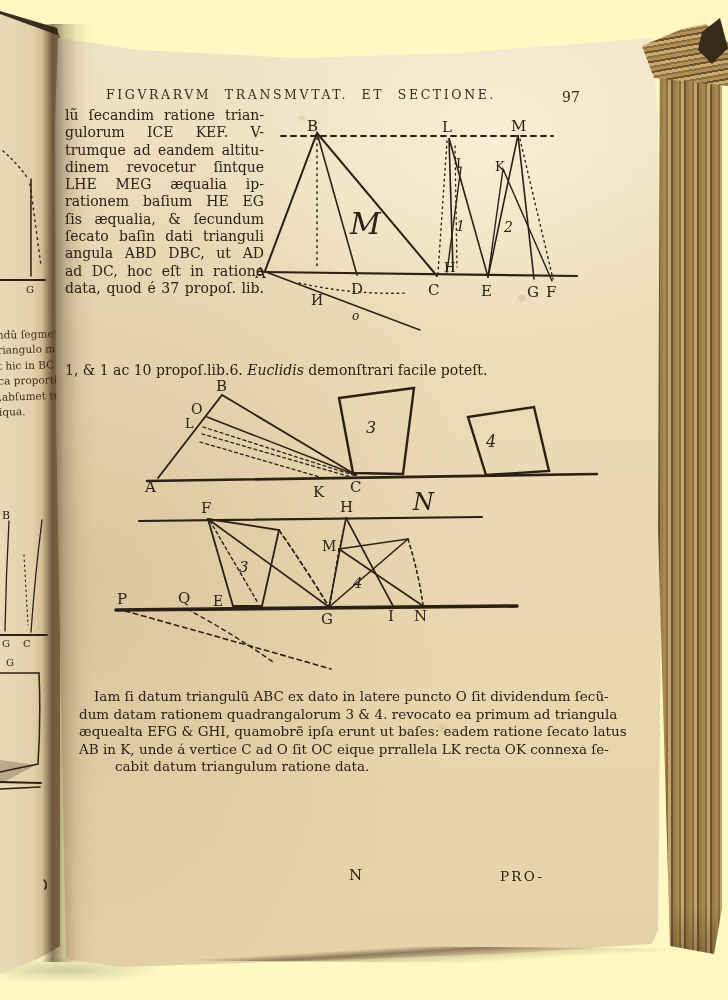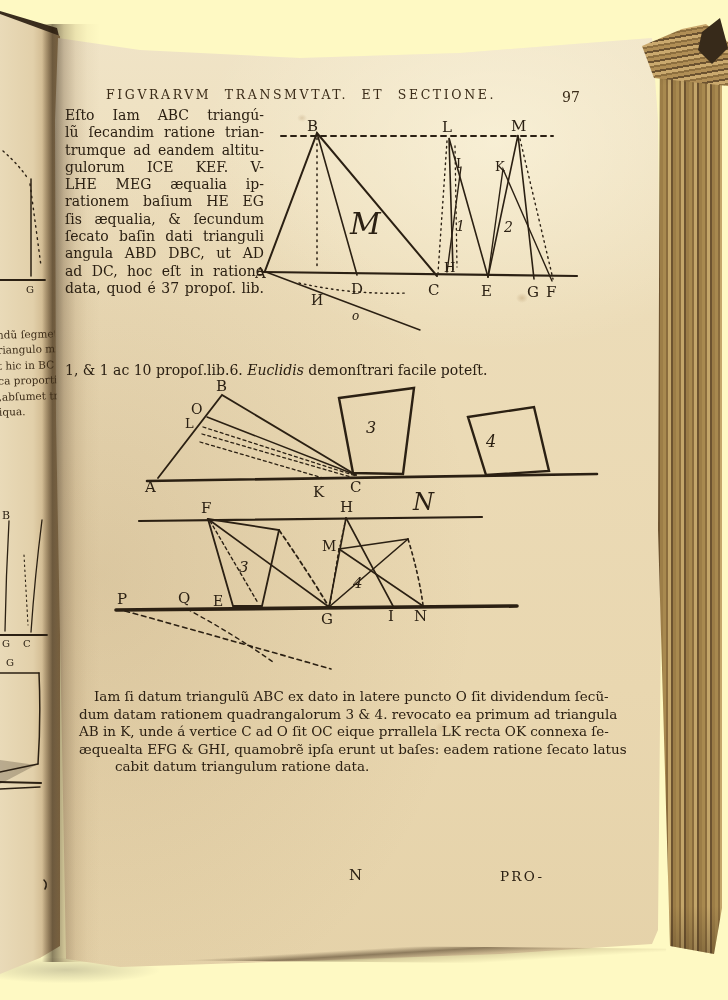--- a/index.html
+++ b/index.html
@@ -137,24 +137,24 @@
   <div class="abs" id="gutter-shadow"></div>
   <div class="abs" id="fore-edge"></div>
   <div class="abs" id="page-stack-corner"></div>
   <div class="abs" id="cover-tip-top-right"></div>
   <div class="abs" id="bottom-edge-line"></div>
 
   <div class="abs content" id="running-header">FIGVRARVM TRANSMVTAT. ET SECTIONE.</div>
   <div class="abs content" id="page-number">97</div>
 
   <div class="abs content" id="paragraph-1">
-    <div class="tline">Eſto Iam ABC triangú-</div>
     <div class="tline">lũ ſecandim ratione trian-</div>
+    <div class="tline">gulorum ICE KEF. V-</div>
     <div class="tline">trumque ad eandem altitu-</div>
-    <div class="tline">gulorum ICE KEF. V-</div>
+    <div class="tline">dinem revocetur ſintque</div>
     <div class="tline">LHE MEG æqualia ip-</div>
     <div class="tline">rationem baſium HE EG</div>
     <div class="tline">ſis æqualia, &amp; ſecundum</div>
     <div class="tline">ſecato baſin dati trianguli</div>
     <div class="tline">angula ABD DBC, ut AD</div>
     <div class="tline">ad DC, hoc eſt in ratione</div>
     <div class="tline">data, quod é 37 propoſ. lib.</div>
   </div>
   <div class="abs content" id="paragraph-1-tail"><span>1, &amp; 1 ac 10 propoſ.lib.6. </span><span class="it">Euclidis</span><span> demonſtrari facile poteſt.</span></div>
 
@@ -238,22 +238,22 @@
     <text x="321" y="624" font-size="15">G</text>
     <text x="388" y="621" font-size="15">I</text>
     <text x="414" y="621" font-size="15">N</text>
     <text x="239" y="572" font-size="15" font-style="italic">3</text>
     <text x="353" y="588" font-size="15" font-style="italic">4</text>
   </svg>
 
   <div class="abs content" id="paragraph-2">
     <div class="tline first">Iam ſi datum triangulũ ABC ex dato in latere puncto O ſit dividendum ſecũ-</div>
     <div class="tline">dum datam rationem quadrangalorum 3 &amp; 4. revocato ea primum ad triangula</div>
+    <div class="tline">æquealta EFG &amp; GHI, quamobrẽ ipſa erunt ut baſes: eadem ratione ſecato latus</div>
     <div class="tline">AB in K, unde á vertice C ad O ſit OC eique prrallela LK recta OK connexa ſe-</div>
-    <div class="tline">æquealta EFG &amp; GHI, quamobrẽ ipſa erunt ut baſes: eadem ratione ſecato latus</div>
     <div class="tline last">cabit datum triangulum ratione data.</div>
   </div>
 
   <div class="abs content" id="signature-mark">N</div>
   <div class="abs content" id="catchword">PRO-</div>
 
   <div class="abs" id="left-fragments-text">
     <div class="frag">ndũ ſegmeton</div>
     <div class="frag">riangulo min AB</div>
     <div class="frag">t hic in BC</div>

